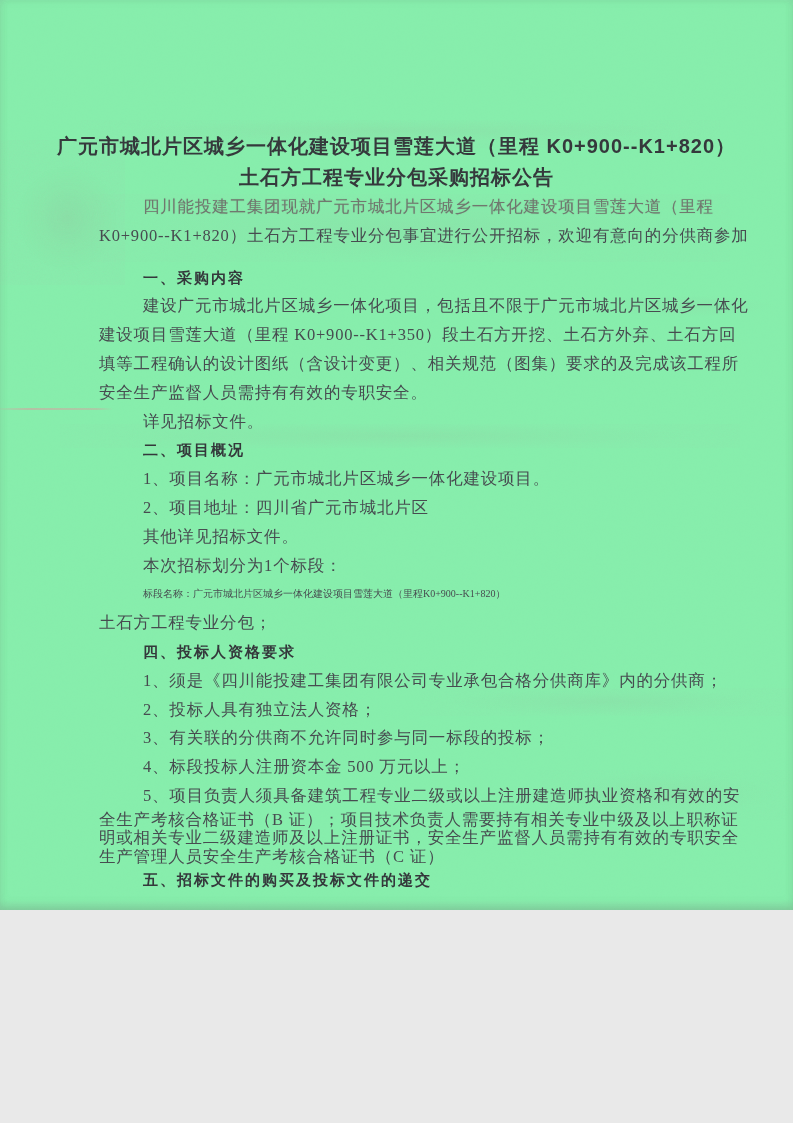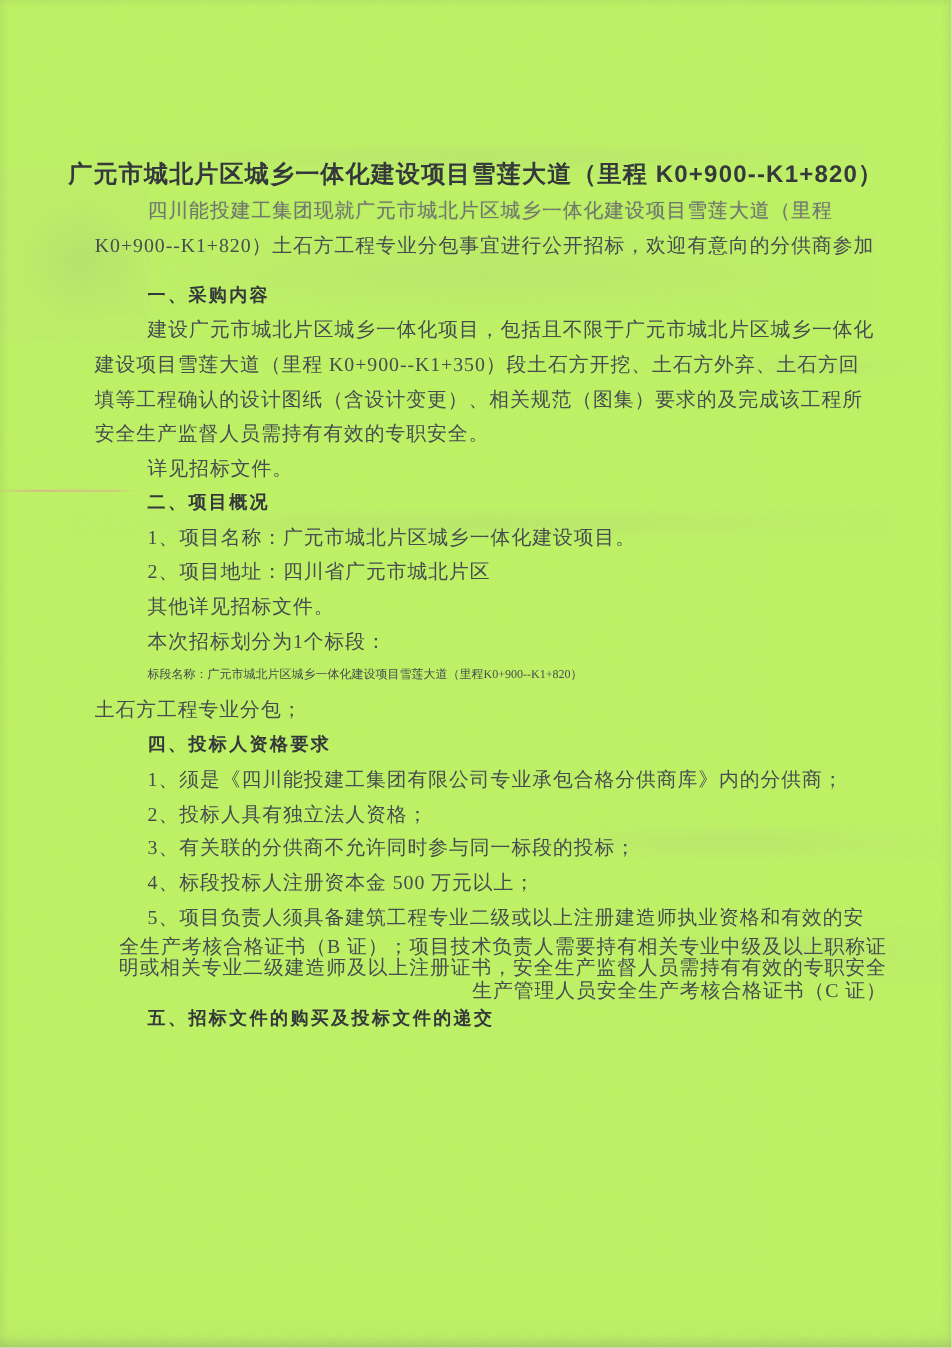--- a/index.html
+++ b/index.html
@@ -1,45 +1,45 @@
 <!DOCTYPE html>
 <html><head>
 <meta charset="utf-8">
 <style>
   html,body { margin:0; padding:0; background:#e9e9e9; }
   .page {
     position:relative;
-    width:793px; height:1123px;
+    width:793px; height:910px;
     margin:0 auto;
-    background:#bef264;
+    background:#86efac;
     overflow:hidden;
     box-shadow: inset 0 -6px 10px rgba(110,110,110,.10),
                 inset 0 3px 6px rgba(140,140,140,.05),
                 inset -3px 0 6px rgba(140,140,140,.04),
                 inset 3px 0 6px rgba(140,140,140,.04);
     font-family:"Liberation Serif","DejaVu Serif",serif;
   }
   
   .titleblock { padding-top:131px; width:100%; text-align:center; position:relative; z-index:2; }
   .title-ln {
     font-family:"Liberation Sans","DejaVu Sans",sans-serif;
     font-weight:bold; font-size:20px; line-height:31px;
     letter-spacing:1px; color:#35393c; white-space:nowrap;
   }
-  .bodyblock { margin-left:79px; width:660px; position:relative; z-index:2; }
+  .bodyblock { margin-left:99px; width:660px; position:relative; z-index:2; }
   .ln {
     font-size:16.5px; line-height:28.8px; letter-spacing:.8px;
     color:#474c50; white-space:nowrap;
   }
   .ln.ind  { padding-left:44px; }
   .ln.hd   {
     font-family:"Liberation Sans","DejaVu Sans",sans-serif;
     font-weight:bold; color:#34383b; letter-spacing:2px; font-size:15px;
   }
-  .ln.tt   { line-height:18.4px;text-align:right; }
+  .ln.tt   { line-height:18.4px; }
   .ln.gap  { margin-top:13px; }
   .ln.fade { color:#70786f; text-shadow:0 0 1px rgba(112,120,108,.45); }
   .ln.cmp  { font-size:10px; letter-spacing:0; }
   
   .artifact { position:absolute; pointer-events:none; }
   .art-pink-line {
     left:0; top:408px; width:113px; height:2px;
     background:linear-gradient(to right,
       rgba(228,148,158,.10), rgba(228,148,158,.50) 25%,
       rgba(228,148,158,.38) 85%, rgba(228,148,158,0));
@@ -104,20 +104,21 @@
   <div class="artifact art-para-band"></div>
   <div class="artifact art-mid-band"></div>
   <div class="artifact art-right-band1"></div>
   <div class="artifact art-right-band2"></div>
   <div class="artifact art-right-band3"></div>
   <div class="artifact art-pink-line"></div>
   <div class="artifact art-bottom-strip"></div>
 
   <div class="titleblock">
       <div class="title-ln">广元市城北片区城乡一体化建设项目雪莲大道（里程 K0+900--K1+820）</div>
+      <div class="title-ln">土石方工程专业分包采购招标公告</div>
     </div>
   <div class="bodyblock">
       <div class="ln ind fade">四川能投建工集团现就广元市城北片区城乡一体化建设项目雪莲大道（里程</div>
       <div class="ln">K0+900--K1+820）土石方工程专业分包事宜进行公开招标，欢迎有意向的分供商参加</div>
       <div class="ln ind hd gap">一、采购内容</div>
       <div class="ln ind">建设广元市城北片区城乡一体化项目，包括且不限于广元市城北片区城乡一体化</div>
       <div class="ln">建设项目雪莲大道（里程 K0+900--K1+350）段土石方开挖、土石方外弃、土石方回</div>
       <div class="ln">填等工程确认的设计图纸（含设计变更）、相关规范（图集）要求的及完成该工程所</div>
       <div class="ln">安全生产监督人员需持有有效的专职安全。</div>
       <div class="ln ind">详见招标文件。</div>

